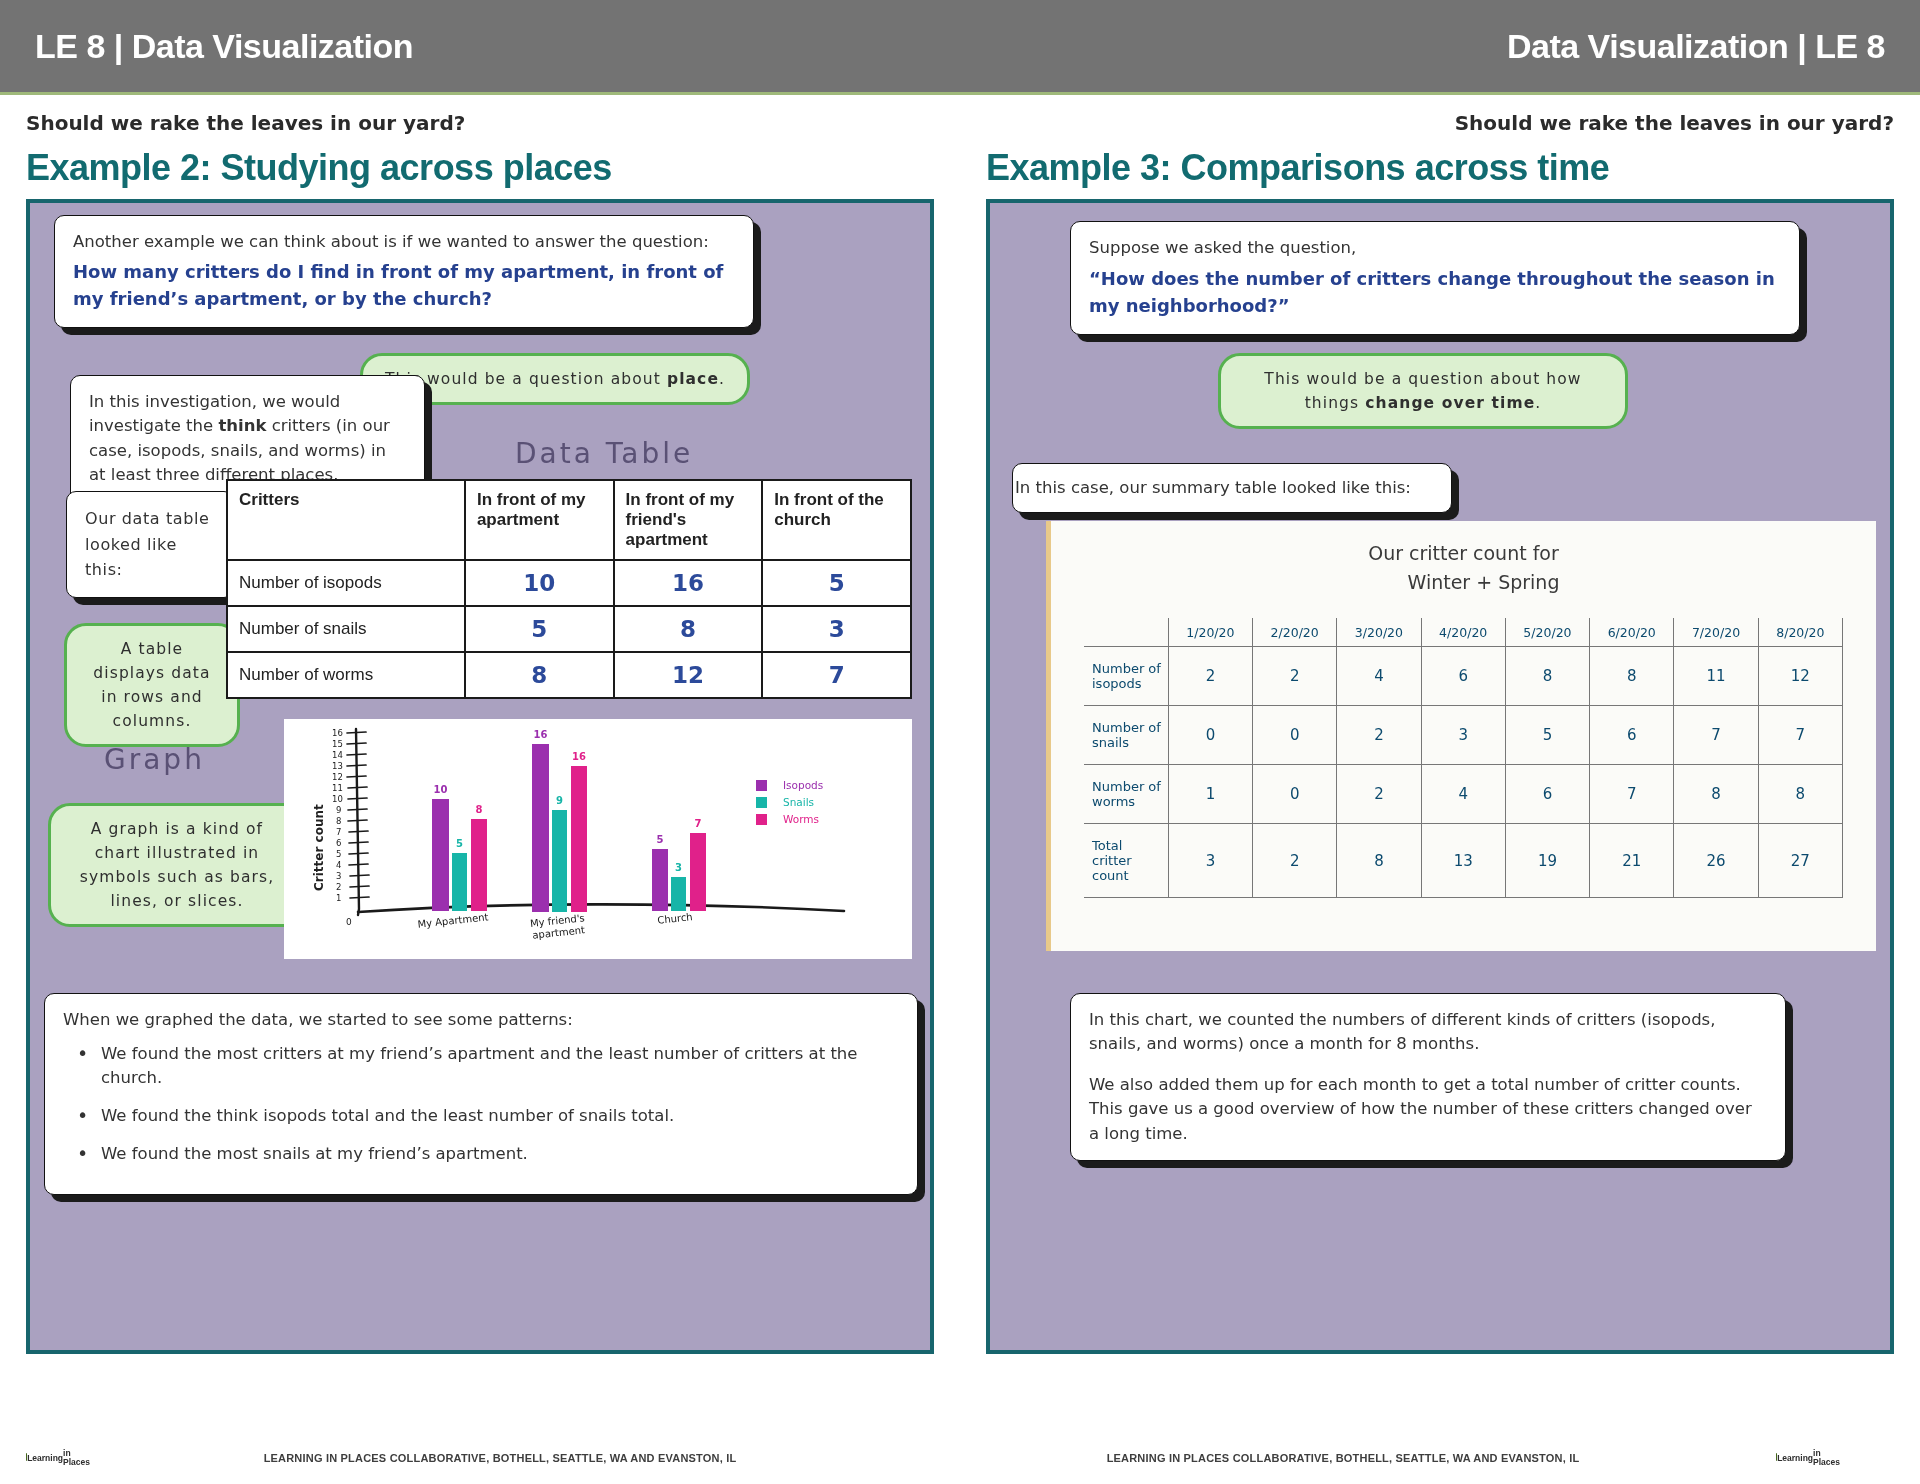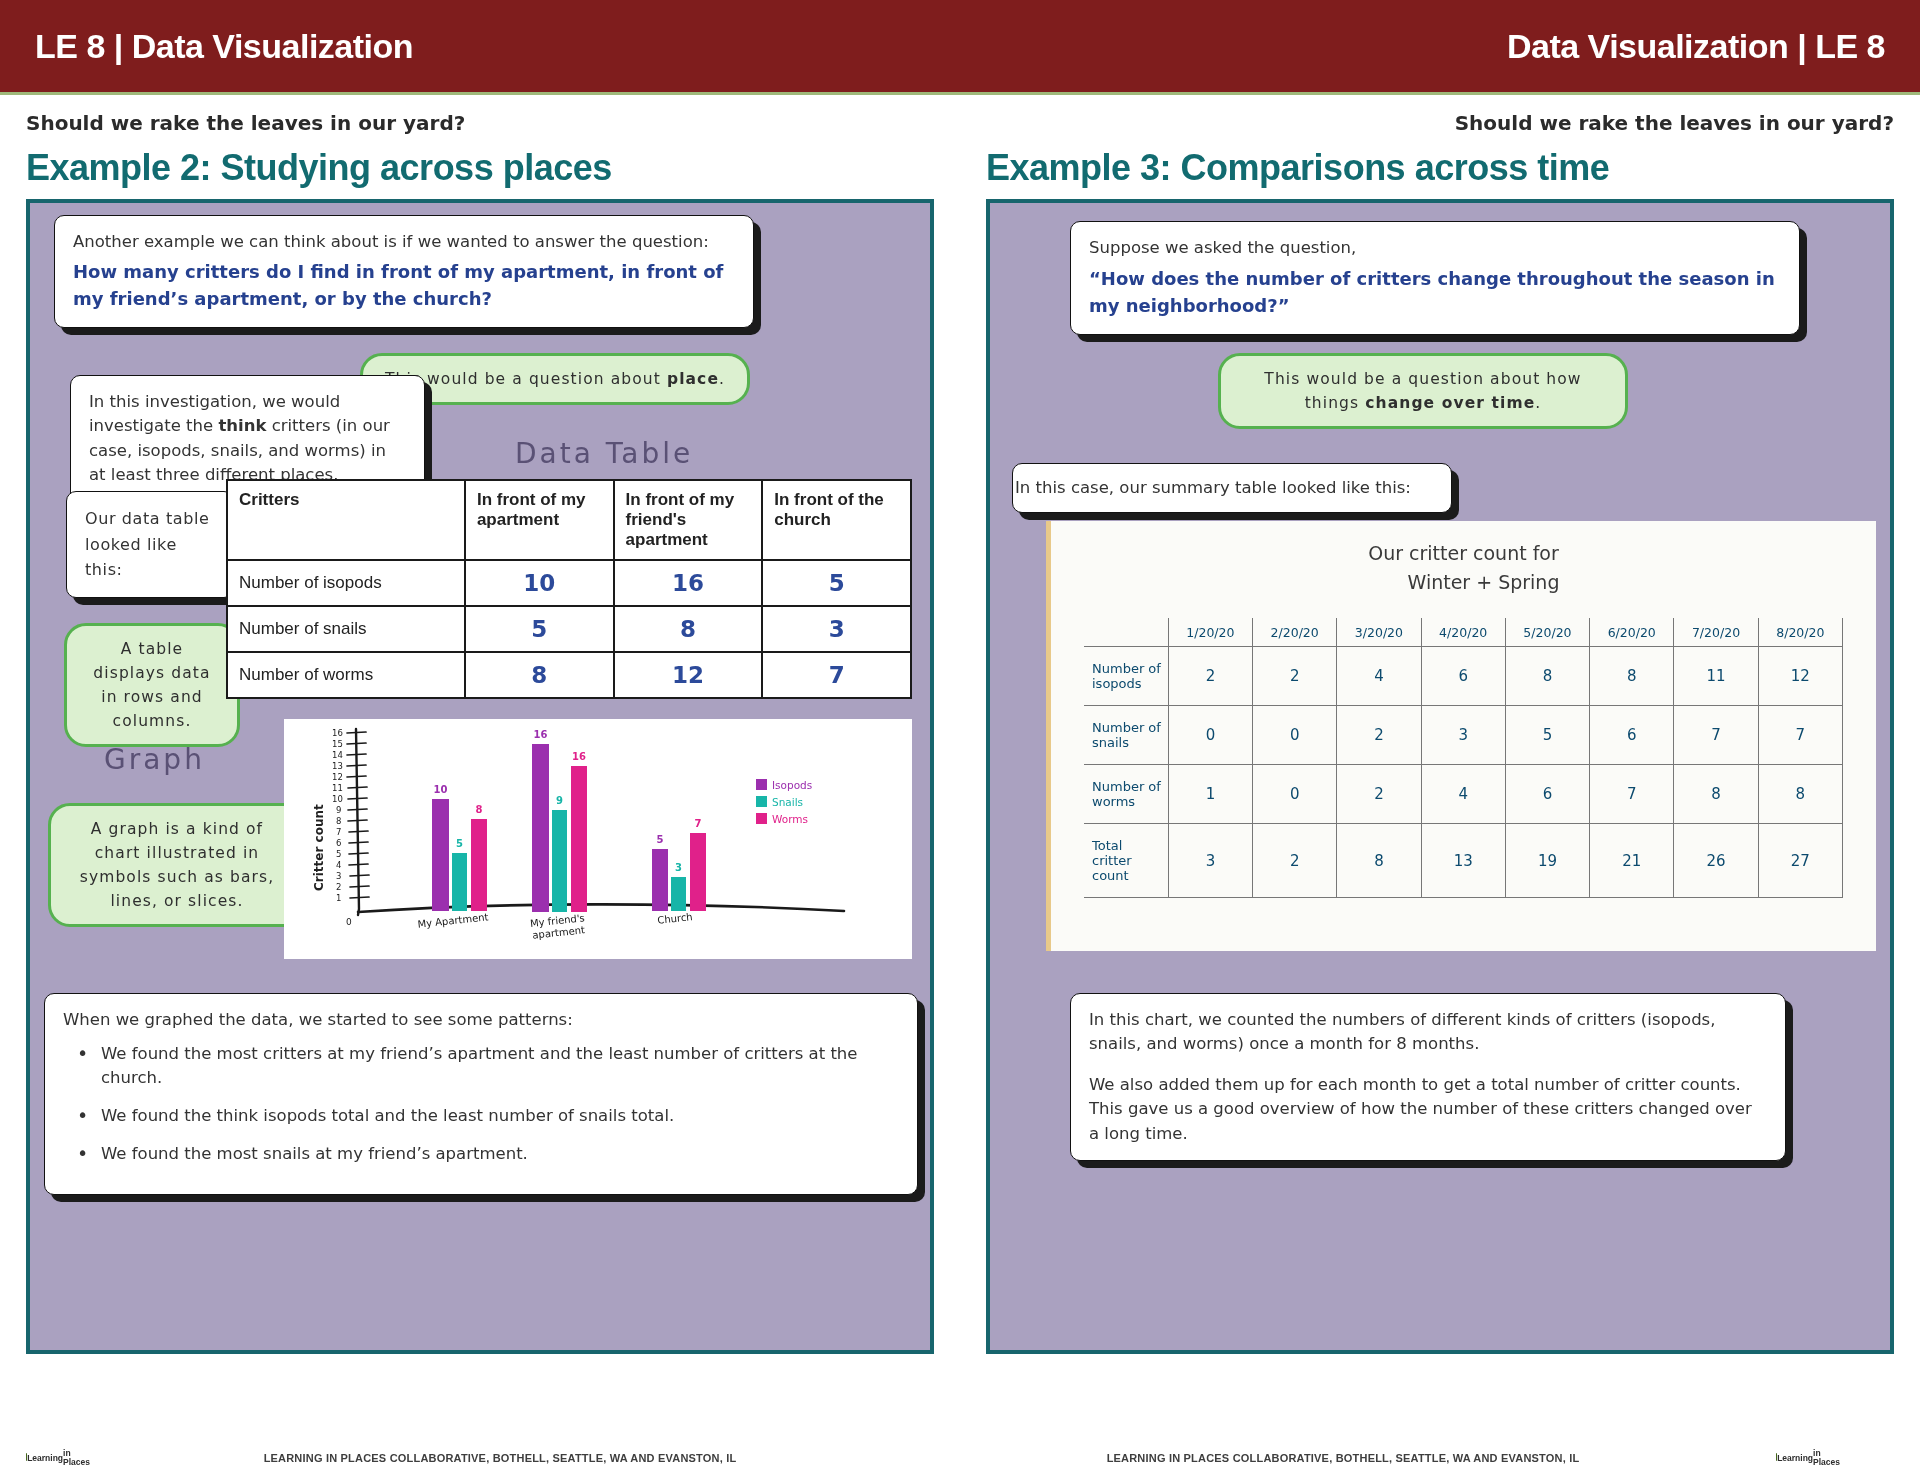--- a/index.html
+++ b/index.html
@@ -7,21 +7,21 @@
     width: 1920px; height: 1484px;
     font-family: "Liberation Sans", sans-serif;
     background: #ffffff;
     overflow: hidden;
     position: relative;
   }
 
   
   .header {
     height: 95px;
-    background: #7f1d1d;
+    background: #737373;
     display: flex;
     align-items: center;
     justify-content: space-between;
     padding: 0 35px;
     border-bottom: 3px solid #9fb97a;
   }
   .header-title {
     color: #ffffff;
     font-size: 34px;
     font-weight: bold;
@@ -159,21 +159,21 @@
     transform-origin: left top;
     white-space: nowrap;
     font-weight: bold;
   }
   .g-legend {
     position: absolute;
     font-family: "DejaVu Sans", sans-serif;
     font-size: 10.5px;
   }
   .g-legend div {
-    display: flex; align-items: flex-start; gap: 5px; margin-bottom: 5px;
+    display: flex; align-items: center; gap: 16px; margin-bottom: 5px;
   }
   .sw { width: 11px; height: 11px; display: inline-block; }
   .g-xlab {
     position: absolute;
     font-family: "DejaVu Sans", sans-serif;
     font-size: 10px;
     color: #222;
     text-align: center;
     line-height: 1.15;
     transform: rotate(-6deg);

